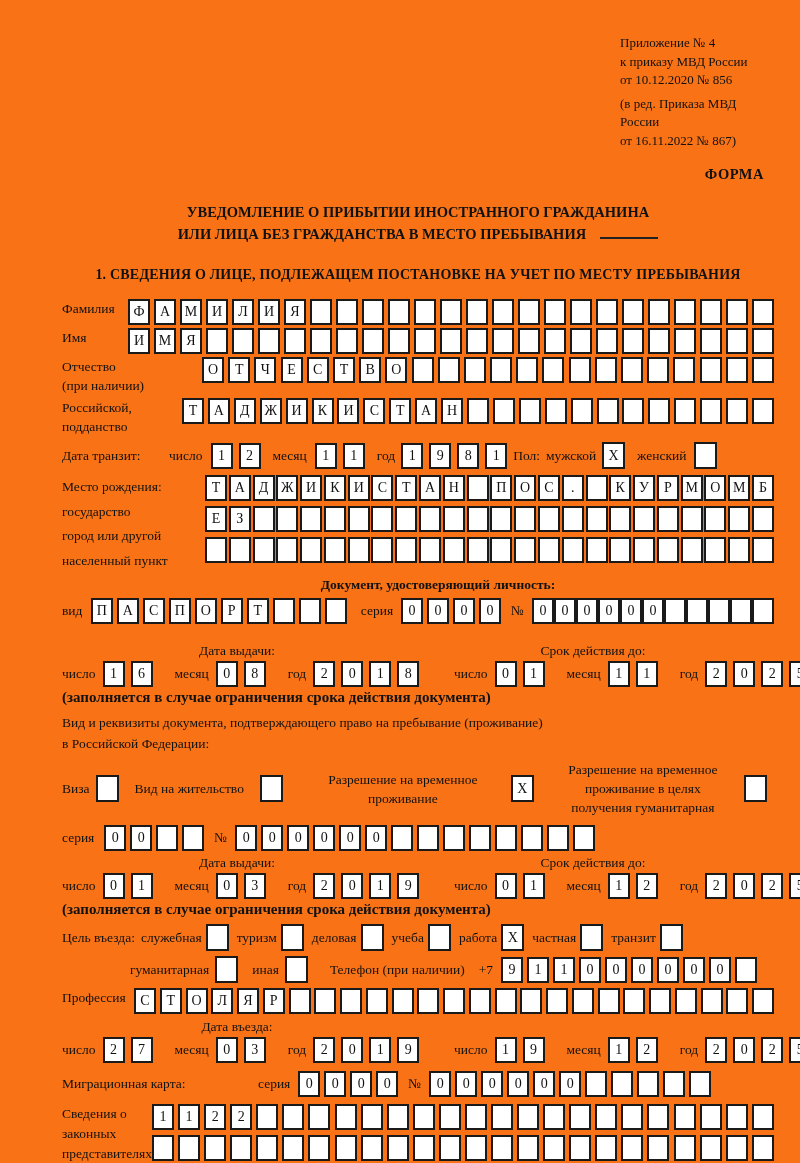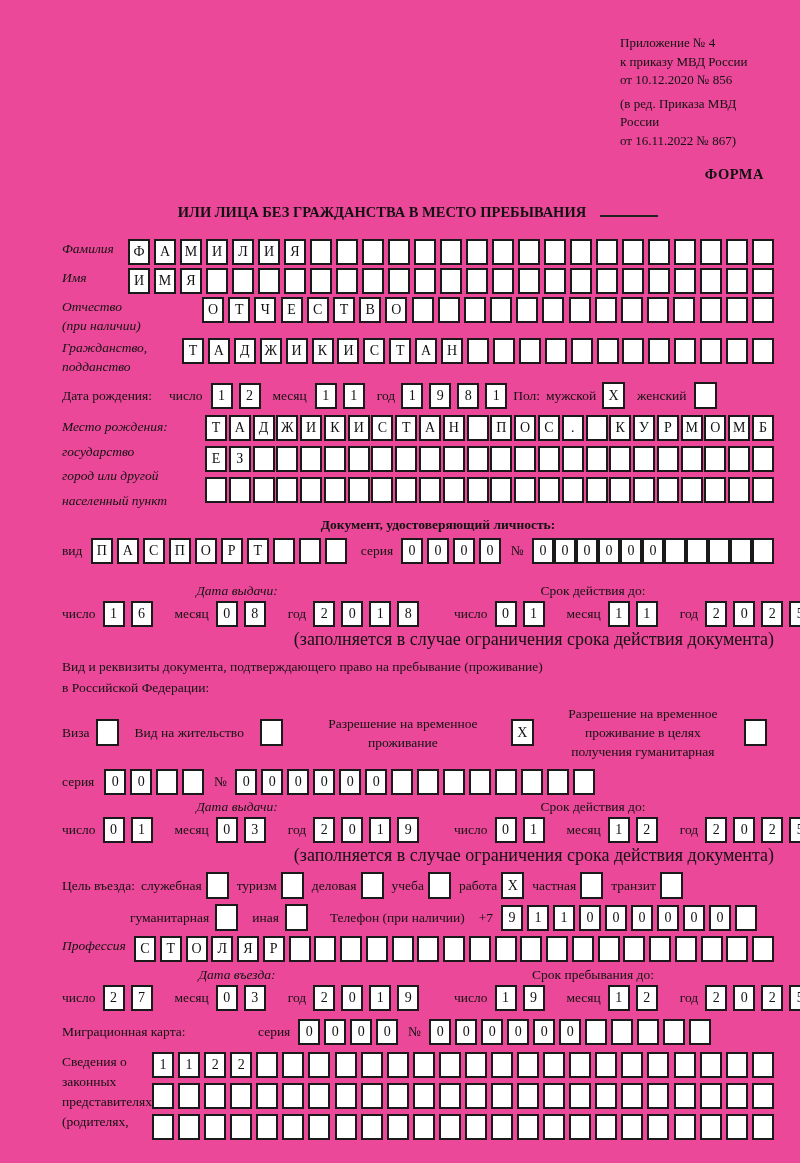--- a/index.html
+++ b/index.html
@@ -1,55 +1,55 @@
 <!DOCTYPE html>
 <html><head>
 <meta charset="utf-8">
 <style>
   * { margin:0; padding:0; box-sizing:border-box; }
   html,body { background:#ffffff; }
   .page {
-    width:800px; height:1163px; background:#ec4899; color:#111;
+    width:800px; height:1163px; background:#f97316; color:#111;
     font-family:"Liberation Serif","DejaVu Serif",serif;
     font-size:13.5px; padding:34px 26px 0 62px; overflow:hidden; position:relative;
   }
   .hdr { margin-left:558px; font-size:13px; line-height:18.5px; }
   .hdr .note { margin-top:5px; }
   .forma { text-align:right; font-weight:bold; font-size:14.5px; margin-top:16px; padding-right:10px; letter-spacing:.5px; }
   .title { text-align:center; font-weight:bold; font-size:14.5px; line-height:22px; margin-top:18px; }
   .uline { display:inline-block; width:58px; border-bottom:2.5px solid #222; height:12px; margin-left:14px; }
   .sec-heading { font-weight:bold; font-size:14px; margin-top:22px; text-align:center; letter-spacing:.2px; }
   .formarea { margin-top:16px; }
   .frow { display:flex; align-items:flex-start; margin-bottom:3px; }
   .vc { align-items:center; }
-  .lbl { flex:none; line-height:19px;font-style:italic; }
+  .lbl { flex:none; line-height:19px; }
   .cells { display:flex; flex:1; justify-content:space-between; }
   .cellsf { display:flex; }
   .cellsf .cell { margin-right:4px; }
   .dcells { display:flex; }
   .dcells .cell { margin-right:6px; }
   .cell {
     flex:none; width:22px; height:26px; border:2px solid #1a1a1a;
     display:flex; align-items:center; justify-content:center;
     font-size:14px; background:#fff;
   }
   .cb {
     flex:none; width:23px; height:27px; border:2px solid #1a1a1a;
     display:flex; align-items:center; justify-content:center; font-size:14px; background:#fff;
   }
   .mid-heading { text-align:center; font-weight:bold; margin:4px 0 5px 40px; }
   .dates-head { display:flex; margin-bottom:2px; }
-  .dates-head .dh-left { width:350px; text-align:center;font-style:italic; }
+  .dates-head .dh-left { width:350px; text-align:center; }
   .dates-head .dh-right { flex:1; text-align:center; }
   .dates-row { display:flex; align-items:center; margin-bottom:2px; }
   .dates-row .dg-left { width:350px; display:flex; align-items:center; }
   .dates-row .dg-right { flex:1; display:flex; align-items:center; padding-left:42px; }
   .dsp { margin-right:7px; }
   .gsp { margin-right:16px; }
-  .note-right { text-align:right; font-size:18px; margin-bottom:6px; }
+  .note-right { text-align:left; font-size:15px; margin-bottom:6px;font-weight:bold; }
   .para { line-height:21px; margin:3px 0 6px 0; }
   .permits { display:flex; align-items:center; line-height:19px; margin-bottom:8px; }
   .pblock { text-align:center; }
   .mr4{margin-right:4px}.mr6{margin-right:6px}.mr8{margin-right:8px}.mr10{margin-right:10px}
   .mr12{margin-right:12px}.mr14{margin-right:14px}
   .ml6{margin-left:6px}.ml10{margin-left:10px}.ml16{margin-left:16px}.ml18{margin-left:18px}.ml22{margin-left:22px}
   .w66{width:66px}.w68{width:68px}.w105{width:107px}.w120{width:120px}.w140{width:140px}.w143{width:143px}
   .stack { flex:1; }
   .stack .cells { margin-bottom:5px; }
   .repr-lbl { width:90px; line-height:20px; flex:none; }
@@ -64,23 +64,25 @@
     <div>Приложение № 4</div>
     <div>к приказу МВД России</div>
     <div>от 10.12.2020 № 856</div>
     <div class="note">(в ред. Приказа МВД России</div>
     <div>от 16.11.2022 № 867)</div>
   </div>
 
   <div class="forma">ФОРМА</div>
 
   <div class="title">
+    <div>УВЕДОМЛЕНИЕ О ПРИБЫТИИ ИНОСТРАННОГО ГРАЖДАНИНА</div>
     <div><span>ИЛИ ЛИЦА БЕЗ ГРАЖДАНСТВА В МЕСТО ПРЕБЫВАНИЯ</span><span class="uline"></span></div>
   </div>
 
+  <div class="sec-heading">1. СВЕДЕНИЯ О ЛИЦЕ, ПОДЛЕЖАЩЕМ ПОСТАНОВКЕ НА УЧЕТ ПО МЕСТУ ПРЕБЫВАНИЯ</div>
 
   <div class="formarea">
 
     <div class="frow">
       <div class="lbl w66">Фамилия</div>
       <div class="cells">
           <span class="cell">Ф</span>
           <span class="cell">А</span>
           <span class="cell">М</span>
           <span class="cell">И</span>
@@ -165,21 +167,21 @@
           <span class="cell"></span>
           <span class="cell"></span>
           <span class="cell"></span>
           <span class="cell"></span>
           <span class="cell"></span>
         </div>
     </div>
 
     <div class="frow" style="margin-bottom:6px">
       <div class="lbl w120">
-        <div>Гражданство,</div>
+        <div>Российской,</div>
         <div>подданство</div>
       </div>
       <div class="cells">
           <span class="cell">Т</span>
           <span class="cell">А</span>
           <span class="cell">Д</span>
           <span class="cell">Ж</span>
           <span class="cell">И</span>
           <span class="cell">К</span>
           <span class="cell">И</span>
@@ -196,21 +198,21 @@
           <span class="cell"></span>
           <span class="cell"></span>
           <span class="cell"></span>
           <span class="cell"></span>
           <span class="cell"></span>
           <span class="cell"></span>
         </div>
     </div>
 
     <div class="frow vc" style="margin-bottom:6px">
-      <span class="w105">Дата рождения:</span>
+      <span class="w105">Дата транзит:</span>
       <span class="mr8">число</span>
       <div class="dcells mr6">
           <span class="cell">1</span>
           <span class="cell">2</span>
         </div>
       <span class="mr8">месяц</span>
       <div class="dcells mr6">
           <span class="cell">1</span>
           <span class="cell">1</span>
         </div>
@@ -563,21 +565,20 @@
           <span class="cell"></span>
           <span class="cell"></span>
           <span class="cell"></span>
           <span class="cell"></span>
           <span class="cell"></span>
         </div>
     </div>
 
     <div class="dates-head">
       <div class="dh-left">Дата въезда:</div>
-      <div class="dh-right">Срок пребывания до:</div>
     </div>
     <div class="dates-row" style="margin-bottom:8px">
       <div class="dg-left">
         <span class="dsp">число</span>
         <div class="dcells gsp">
             <span class="cell">2</span>
             <span class="cell">7</span>
           </div>
         <span class="dsp">месяц</span>
         <div class="dcells gsp">

